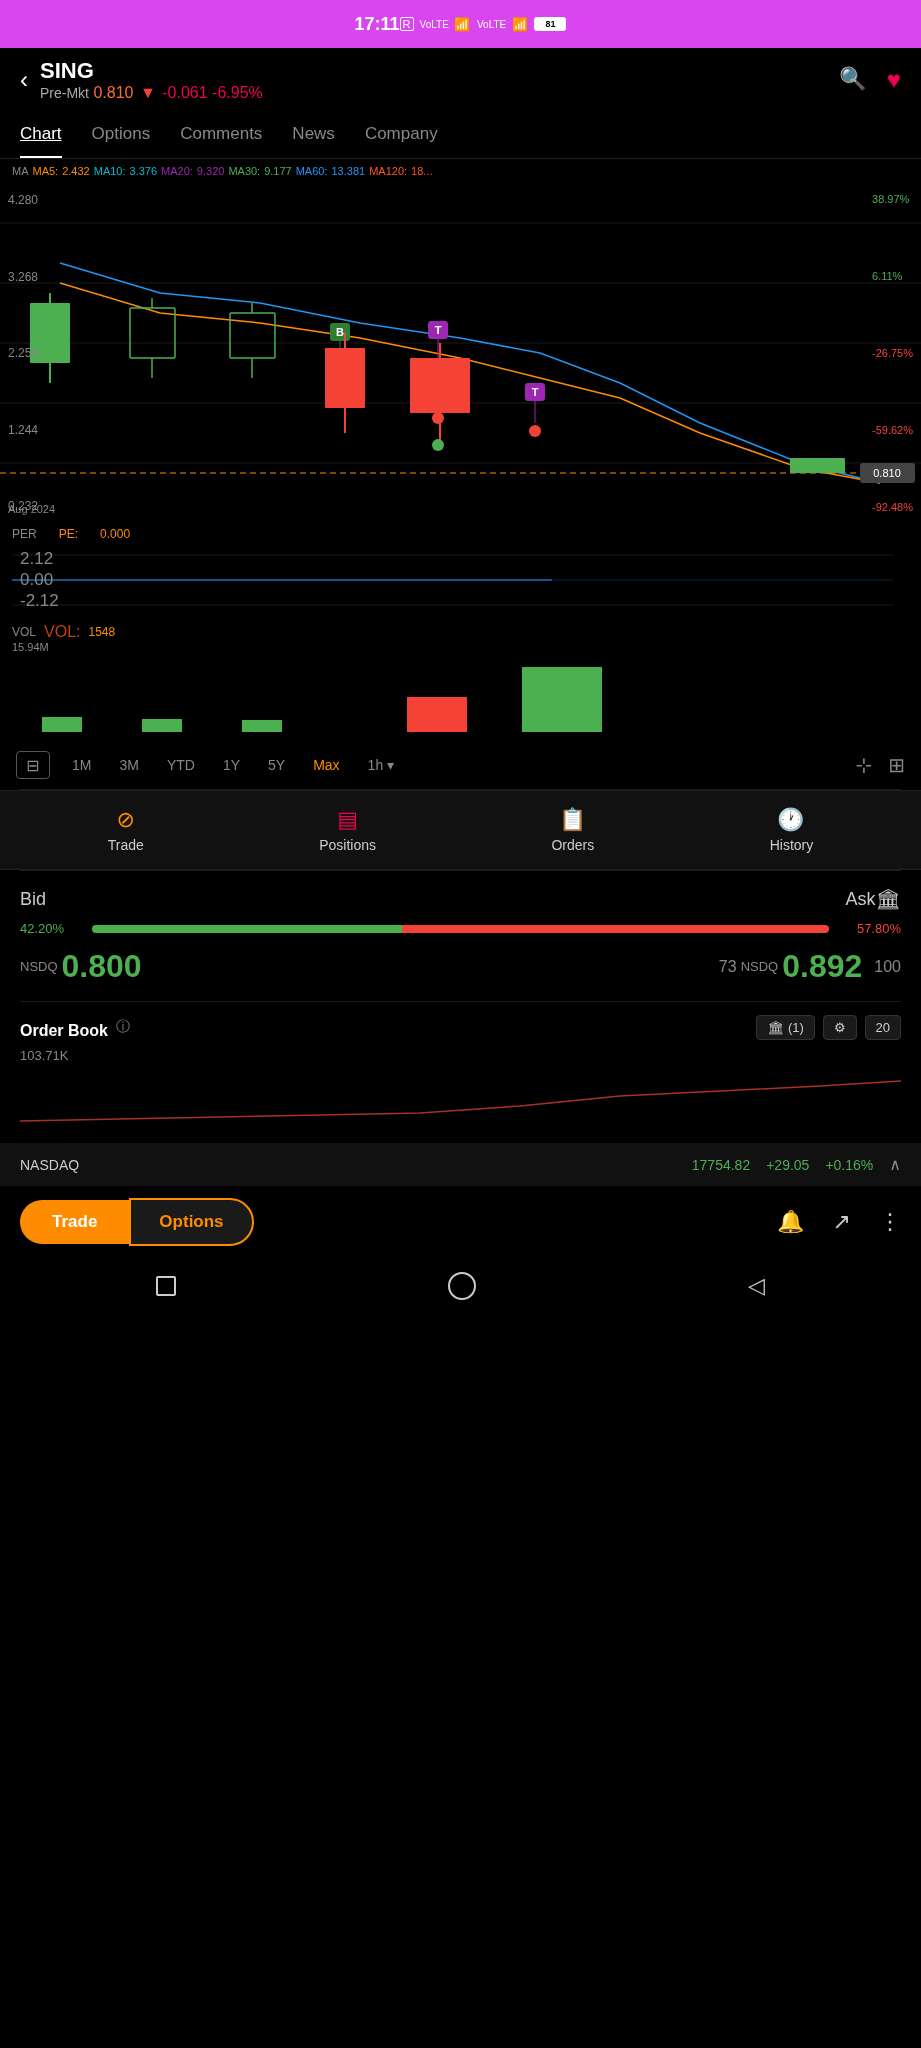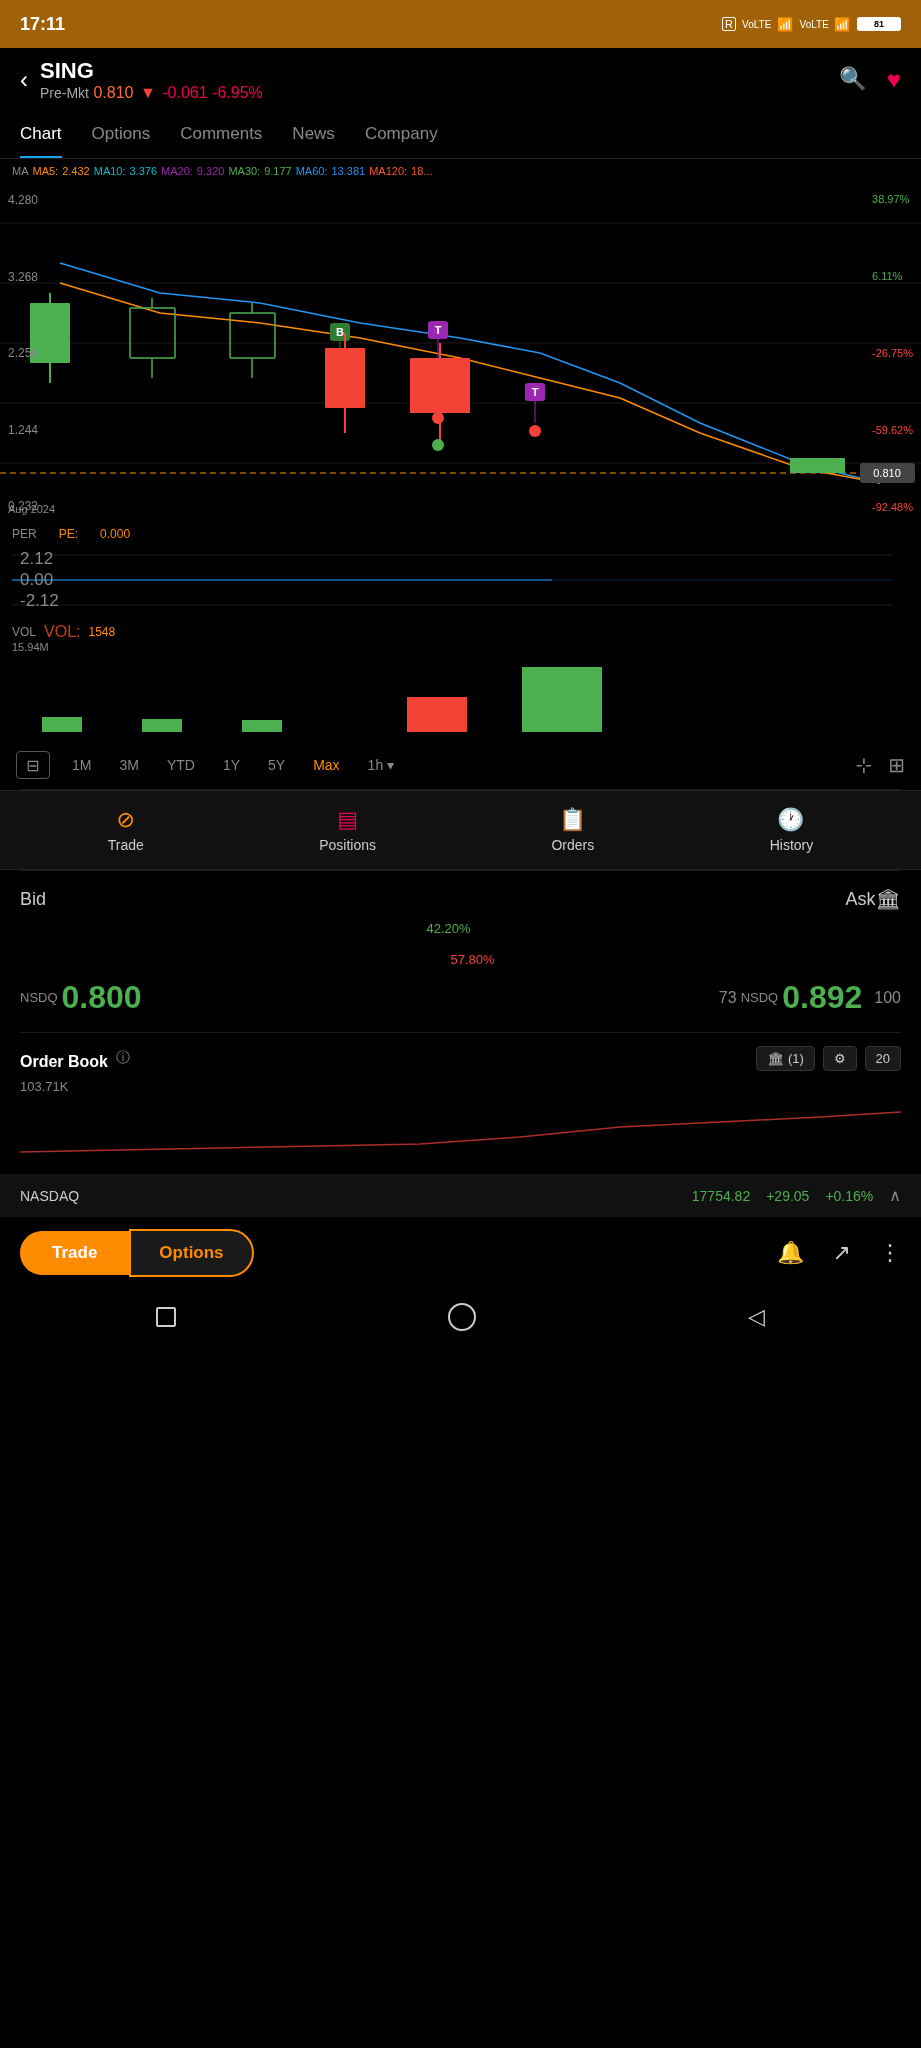--- a/index.html
+++ b/index.html
@@ -9,41 +9,41 @@
       color: #fff;
       font-family: -apple-system, BlinkMacSystemFont, 'Segoe UI', sans-serif;
       width: 921px;
       min-height: 2048px;
       overflow-x: hidden;
     }
 
     
     .status-bar {
       display: flex;
-      justify-content: space-between;
+      justify-content: center;
       align-items: center;
       padding: 24px 20px;
-      background: #a16207;
+      background: #d946ef;
       height: 44px;
     }
     .status-time {
       font-size: 18px;
       font-weight: 600;
       color: #fff;
     }
     .status-icons {
       display: flex;
       align-items: center;
       gap: 6px;
       font-size: 13px;
       color: #fff;
     }
     .battery-icon {
       background: #fff;
-      width: 44px;
+      width: 32px;
       height: 14px;
       border-radius: 3px;
       display: inline-flex;
       align-items: center;
       justify-content: center;
       color: #000;
       font-size: 9px;
       font-weight: bold;
     }
 
@@ -95,21 +95,22 @@
     .tab {
       padding: 12px 0;
       font-size: 17px;
       color: #888;
       cursor: pointer;
       border-bottom: 2px solid transparent;
       position: relative;
     }
     .tab.active {
       color: #fff;
-      border-bottom: 2px solid #0ea5e9;
+      border-bottom: 2px solid #ffffff;
+      text-decoration: underline;
     }
 
     
     .ma-row {
       display: flex;
       flex-wrap: wrap;
       gap: 4px;
       padding: 6px 12px;
       font-size: 11px;
       background: #000;
@@ -466,21 +467,20 @@
     .divider {
       height: 1px;
       background: #1a1a1a;
       margin: 0 20px;
     }
 
     .bid-ask-row {
       display: flex;
       align-items: center;
       gap: 4px;
-      flex-direction: column;
     }
     .bar-container {
       flex: 1;
       display: flex;
     }
   </style>
 </head>
 <body>
 
 <div class="status-bar">

